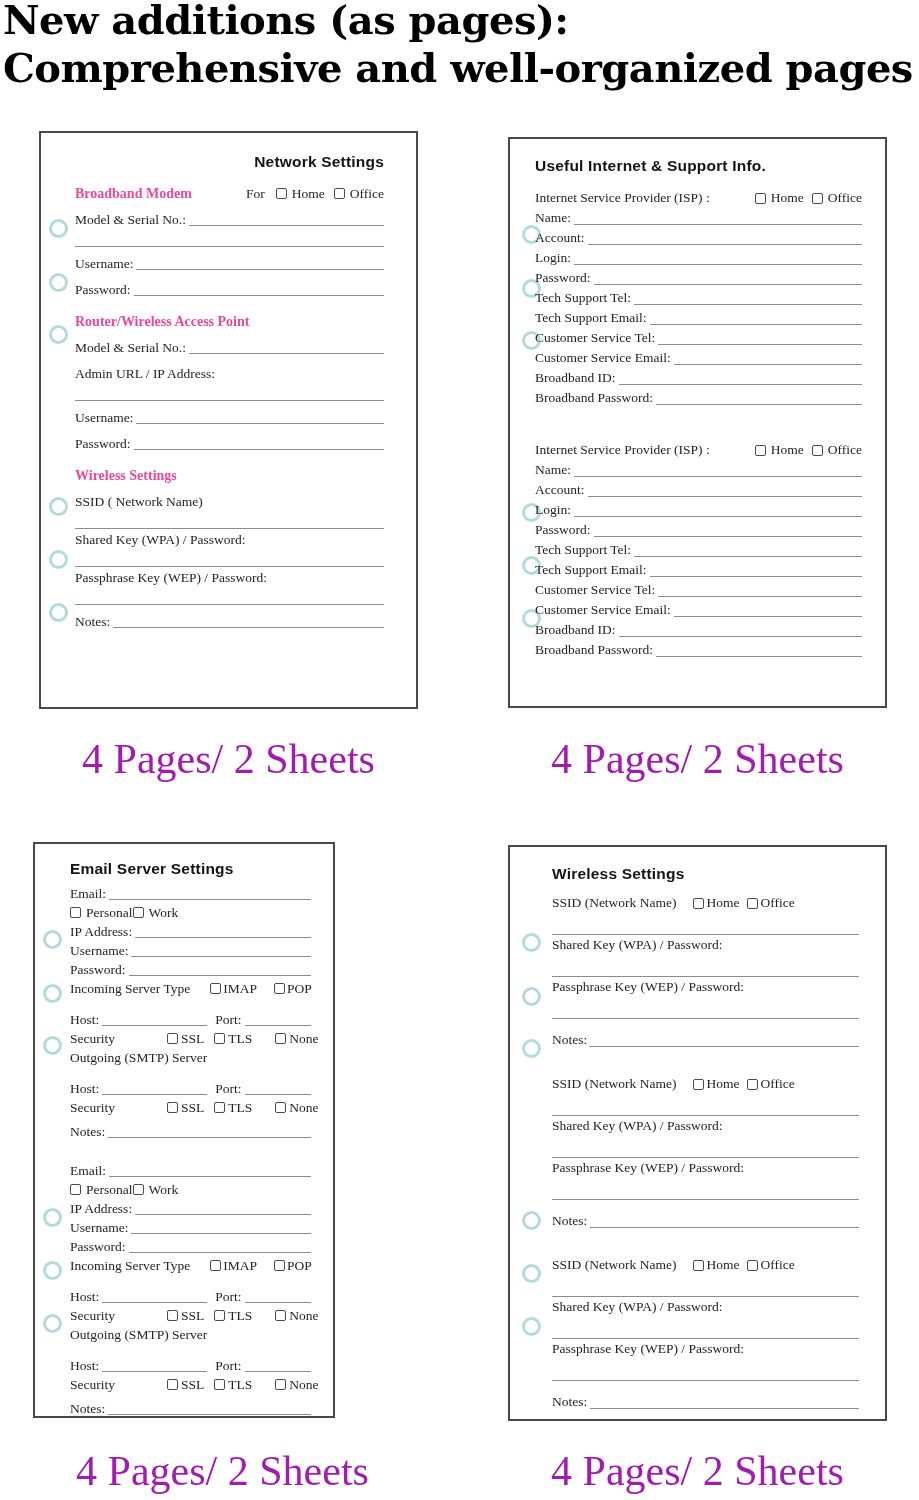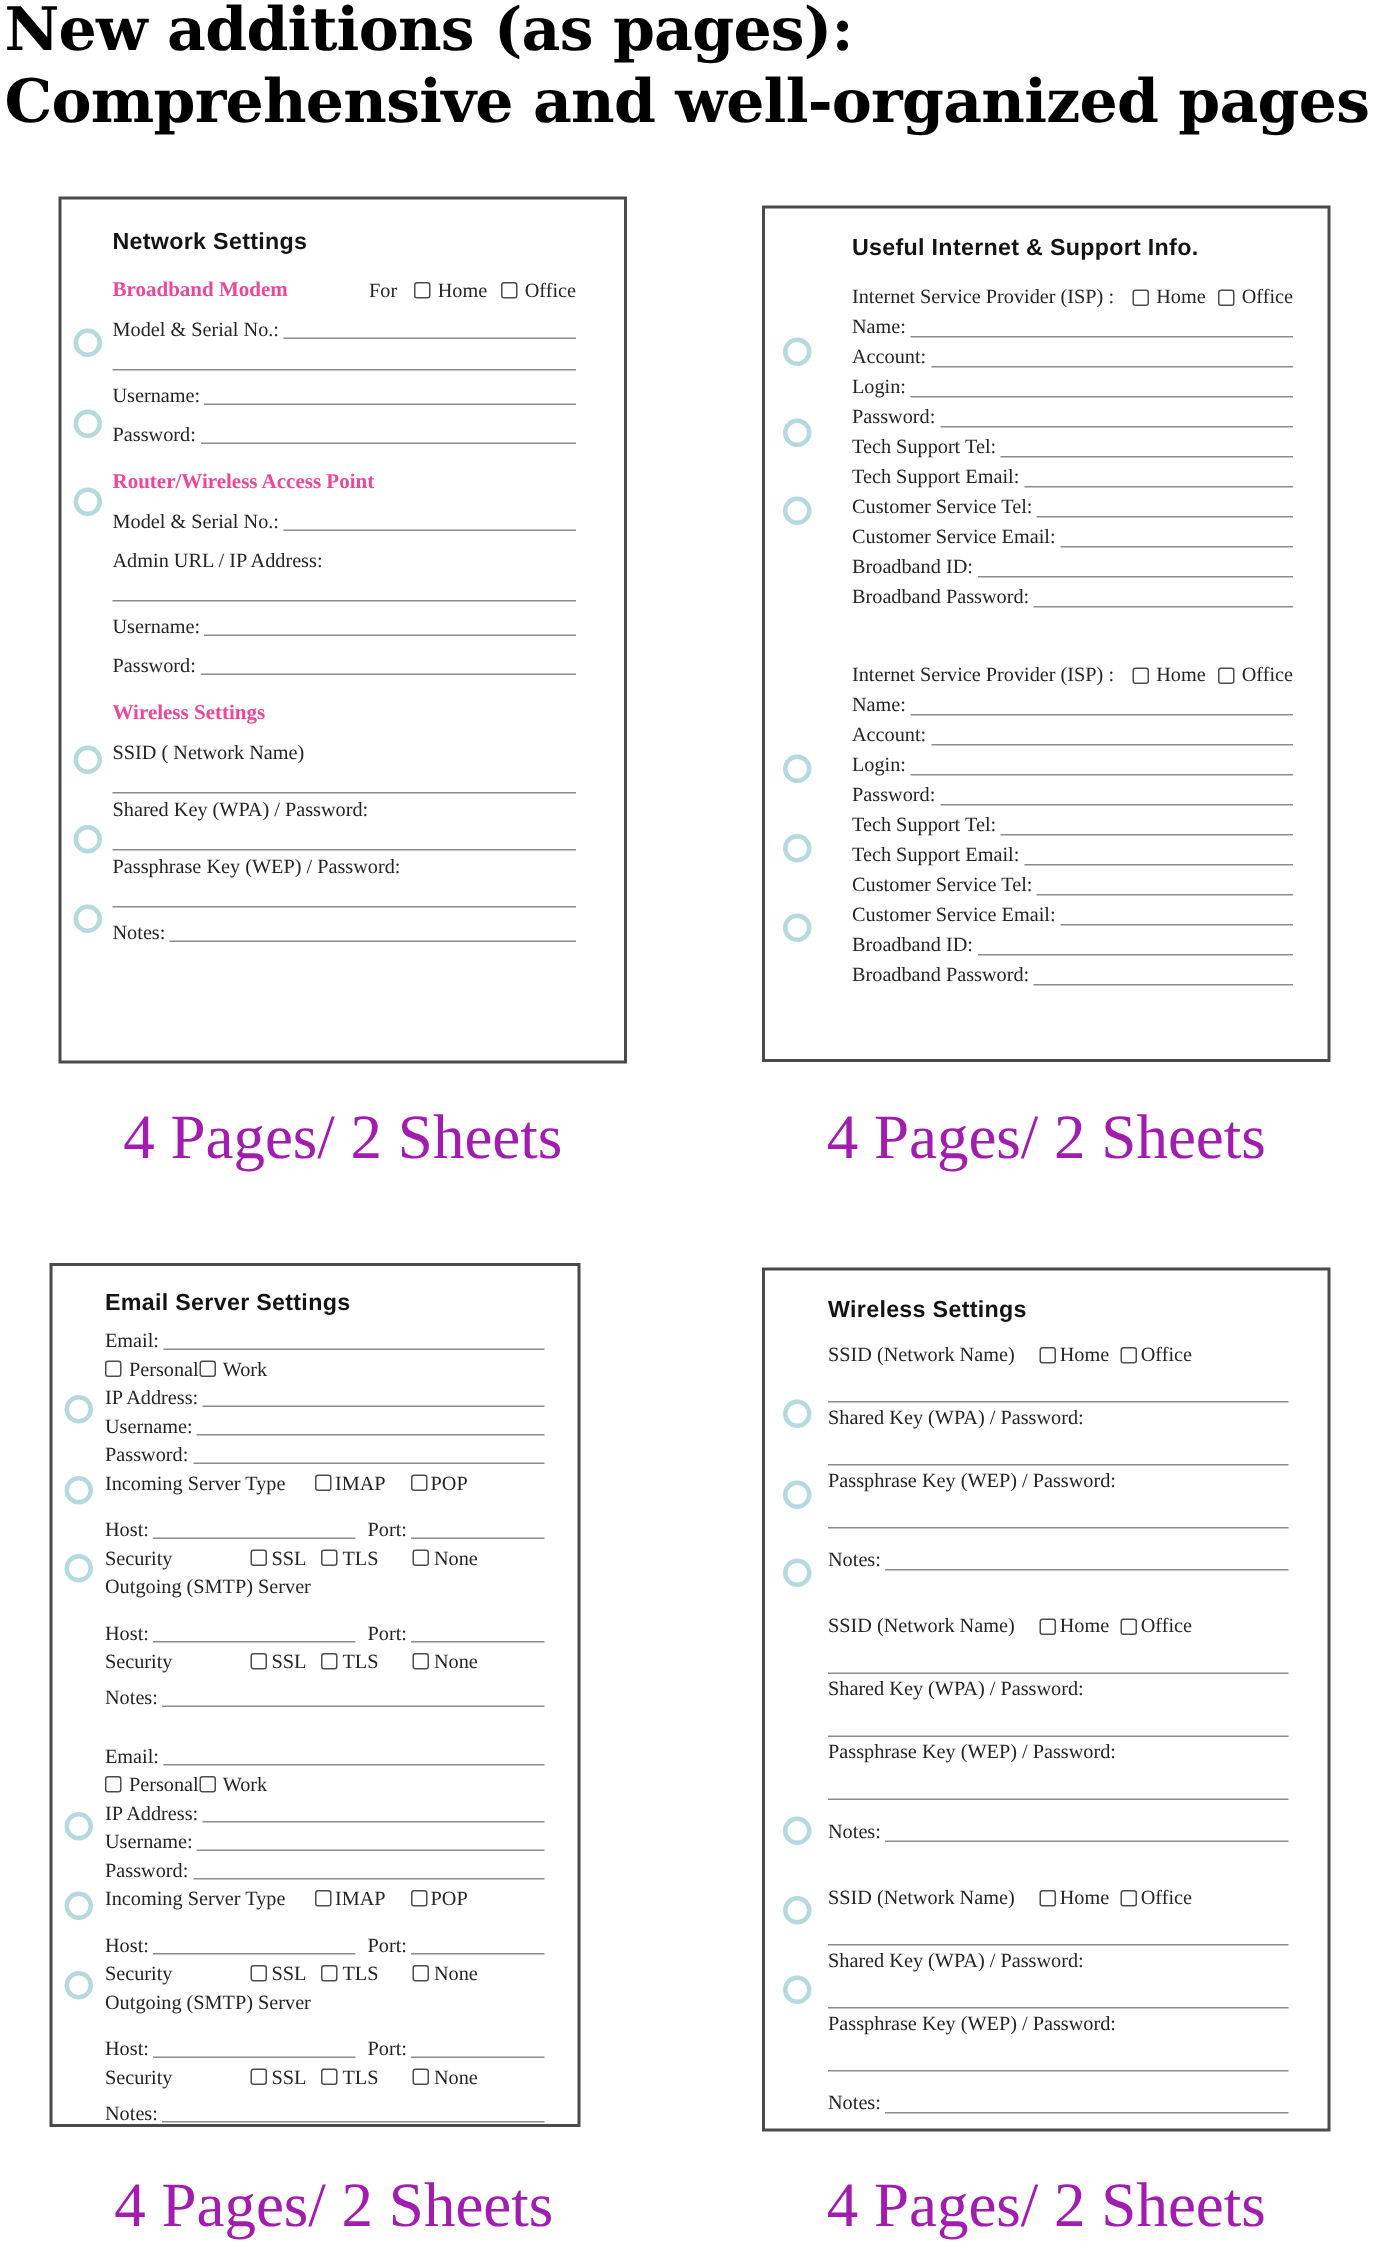--- a/index.html
+++ b/index.html
@@ -6,27 +6,27 @@
   .canvas{position:relative;width:919px;height:1500px;background:#fff;overflow:hidden;
           font-family:"Liberation Serif","DejaVu Serif",serif;color:#1c1c1c;}
 
   
   .hdr{position:absolute;left:3px;top:-4px;font-family:"DejaVu Serif","Liberation Serif",serif;
        font-weight:bold;font-size:40px;line-height:48px;color:#000;letter-spacing:-0.5px;white-space:nowrap;}
 
   
   .card{position:absolute;background:#fff;border:2px solid #4a4a4a;box-sizing:border-box;overflow:hidden;}
   #card1{left:39px;top:131px;width:379px;height:578px;padding:0 32px 0 34px;}
-  #card2{left:508px;top:137px;width:379px;height:571px;padding:0 23px 0 58px;}
-  #card3{left:33px;top:842px;width:354px;height:576px;padding:0 22px 16px 35px;}
+  #card2{left:508px;top:137px;width:379px;height:571px;padding:0 23px 0 25px;}
+  #card3{left:33px;top:842px;width:302px;height:576px;padding:0 22px 16px 35px;}
   #card4{left:508px;top:845px;width:379px;height:576px;padding:0 26px 0 42px;}
 
   .card-title{font-family:"Liberation Sans","DejaVu Sans",sans-serif;font-weight:bold;
               font-size:15.5px;color:#141414;letter-spacing:0.2px;}
-  .c1 .card-title{margin:20px 0 10px;}
+  .c1 .card-title{margin:20px 0 10px;text-align:right;}
   .c2 .card-title{margin:18px 0 13px;}
   .c3 .card-title{margin:16px 0 6px;}
   .c4 .card-title{margin:18px 0 10px;}
 
   
   .hole{position:absolute;width:19px;height:19px;border:3px solid #b5dade;border-radius:50%;
         left:8px;background:#fff;box-sizing:border-box;}
   .card-right .hole{left:12px;}
 
   

